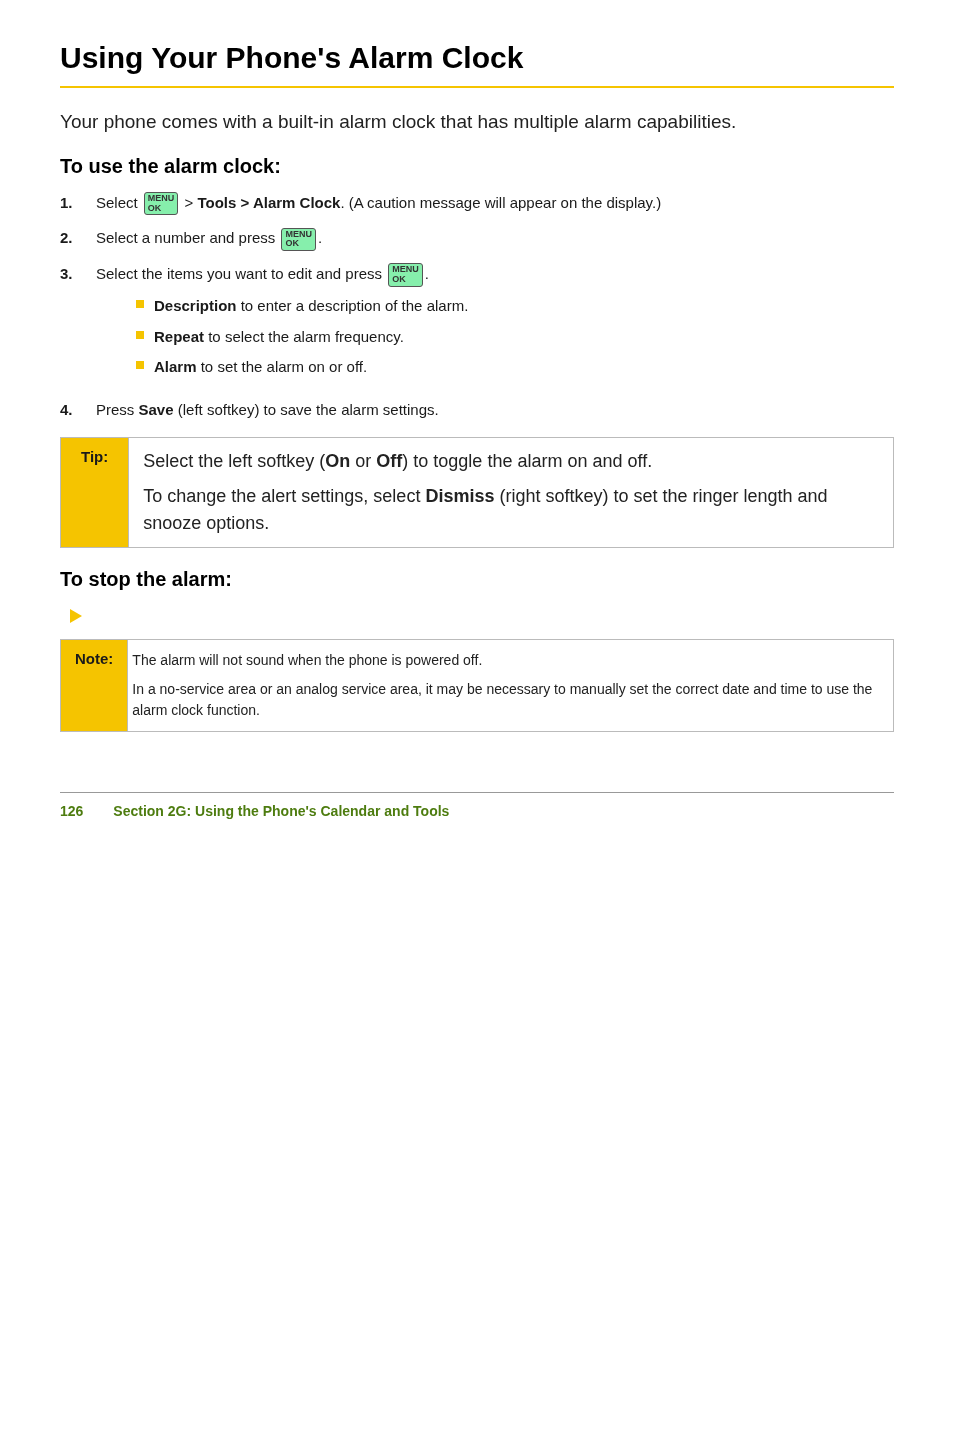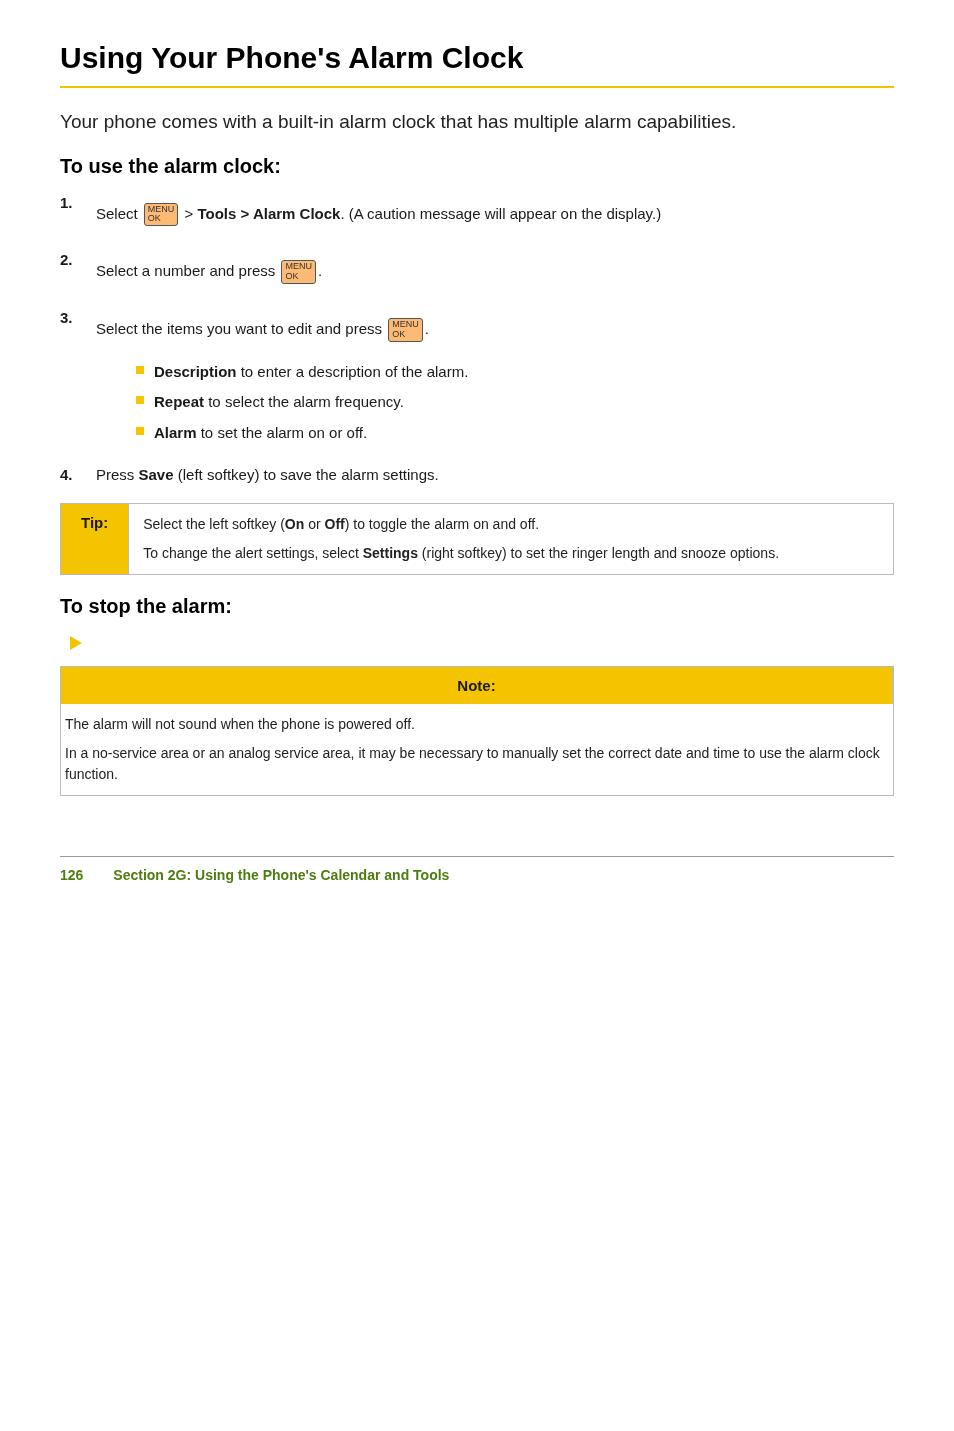--- a/index.html
+++ b/index.html
@@ -62,26 +62,26 @@
       font-size: 15px;
     }
 
     .menu-icon {
       display: inline-flex;
       align-items: center;
       justify-content: center;
       border: 1.5px solid #555;
       border-radius: 3px;
       font-size: 9px;
-      font-weight: 400;
+      font-weight: 700;
       padding: 1px 3px;
       line-height: 1.1;
       vertical-align: middle;
-      margin: 11px 2px;
-      background: #fdba74;
+      margin: 0 2px;
+      background: #86efac;
       color: #333;
       white-space: nowrap;
     }
 
     .bullet-list {
       list-style: none;
       margin: 8px 0 8px 40px;
       padding: 0;
     }
 
@@ -117,38 +117,37 @@
       min-width: 60px;
       display: flex;
       align-items: flex-start;
       justify-content: center;
       border-right: 1.5px solid #bbb;
       flex-shrink: 0;
     }
 
     .tip-content {
       padding: 10px 14px;
-      font-size: 14px;
+      font-size: 18px;
       line-height: 1.5;
       color: #222;
     }
 
     .tip-content p {
       margin-bottom: 8px;
     }
 
     .tip-content p:last-child {
       margin-bottom: 0;
     }
 
     .note-box {
       border: 1.5px solid #bbb;
       display: flex;
       margin: 16px 0 20px 0;
-      flex-direction: column;
     }
 
     .note-label {
       background: #f5c400;
       font-weight: 900;
       font-size: 15px;
       padding: 10px 14px;
       min-width: 60px;
       display: flex;
       align-items: flex-start;
@@ -272,21 +271,21 @@
   </li>
 </ol>
 
 <div class="tip-box">
   <div class="tip-label">Tip:</div>
   <div class="tip-content">
     <p>
       Select the left softkey (<b>On</b> or <b>Off</b>) to toggle the alarm on and off.
     </p>
     <p>
-      To change the alert settings, select <b>Settings</b> (right softkey) to set the ringer length and snooze options.
+      To change the alert settings, select <b>Dismiss</b> (right softkey) to set the ringer length and snooze options.
     </p>
   </div>
 </div>
 
 <p class="section-heading">To stop the alarm:</p>
 
 <ul class="arrow-bullet-list">
   <li>
     <span class="arrow-triangle"></span>
   </li>

